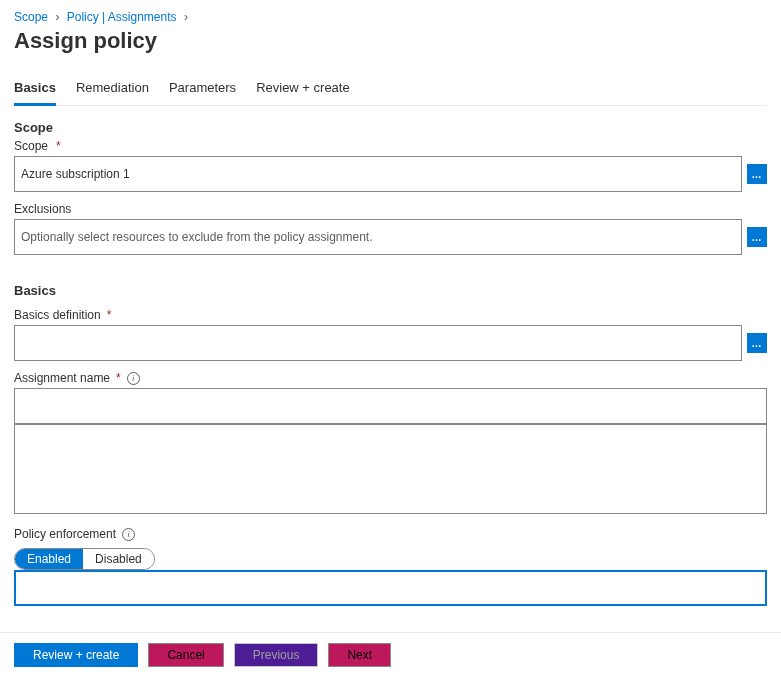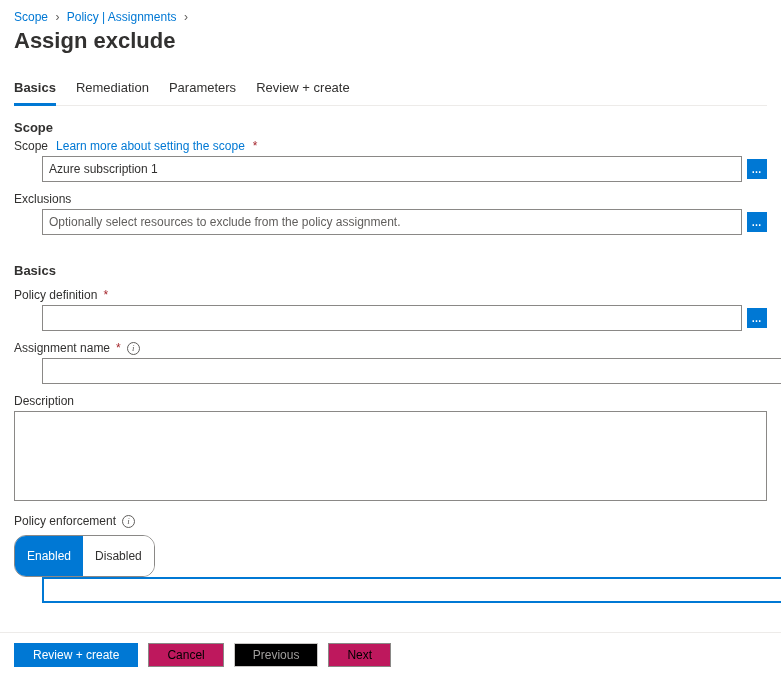--- a/index.html
+++ b/index.html
@@ -15,118 +15,114 @@
   .section-label { font-weight: 600; font-size: 13px; margin-top: 6px; margin-bottom: 4px; }
   .field-label { font-size: 12px; margin-top: 10px; margin-bottom: 3px; display: flex; align-items: center; gap: 6px; }
   .link { color: #0078d4; text-decoration: none; cursor: pointer; font-size: 12px; }
   .req { color: #a4262c; }
   .row { display: flex; align-items: stretch; gap: 5px; }
   .row .control { flex: 1; }
   input[type="text"], textarea {
     width: 100%; border: 1px solid #8a8886; padding: 3px 6px; font-size: 12px;
     font-family: inherit; background: #fff; color: #323130; outline: none;
   }
-  input[type="text"] { height: 26px; margin-left: 28px; }
+  input[type="text"] { height: 36px; }
   input.focused { border-color: #0078d4; box-shadow: 0 0 0 1px #0078d4 inset; }
   textarea { height: 90px; resize: none; }
   input::placeholder { color: #605e5c; }
   .ellipsis-btn {
     width: 20px; height: 20px; background: #0078d4; color: #fff; border: none;
     display: flex; align-items: center; justify-content: center; cursor: pointer;
     font-weight: bold; font-size: 10px; align-self: center; letter-spacing: 1px;
   }
   .info-icon {
     display: inline-flex; width: 13px; height: 13px; border: 1px solid #605e5c;
     border-radius: 50%; align-items: center; justify-content: center;
     font-size: 9px; color: #605e5c; font-style: italic; font-family: serif;
   }
   .toggle {
     display: inline-flex; border: 1px solid #8a8886; border-radius: 12px;
     overflow: hidden; font-size: 12px; margin-top: 4px;
   }
-  .toggle-opt { padding: 13px 12px; cursor: pointer; background: #fff; }
+  .toggle-opt { padding: 3px 12px; cursor: pointer; background: #fff; }
   .toggle-opt.active { background: #0078d4; color: #fff; }
   .footer {
     position: absolute; bottom: 0; left: 0; right: 0;
     border-top: 1px solid #edebe9; padding: 10px 14px; display: flex; gap: 10px;
     background: #fff;
   }
   .btn { border: 1px solid #8a8886; background: #be185d; padding: 4px 18px; font-size: 12px; cursor: pointer; font-family: inherit; }
   .btn.primary { background: #0078d4; color: #fff; border-color: #0078d4; }
-  .btn.disabled { color: #a19f9d; border-color: #c8c6c4; background: #000000; cursor: default; }
+  .btn.disabled { color: #a19f9d; border-color: #c8c6c4; background: #4c1d95; cursor: default; }
   .wrap { position: relative; width: 781px; height: 677px; }
   .basics-gap { height: 22px; }
   .scope-line { display:flex; gap:8px; align-items:center; font-size:12px; }
   .full { width: 100%; }
 </style>
 </head>
 <body>
 <div class="wrap">
 
 <div class="page">
 
   <div class="breadcrumb">
     <a>Scope</a>
     <span class="sep">›</span>
     <a>Policy | Assignments</a>
     <span class="sep">›</span>
   </div>
 
-  <h1 class="title">Assign exclude</h1>
+  <h1 class="title">Assign policy</h1>
 
   <div class="tabs">
     <div class="tab active">Basics</div>
     <div class="tab">Remediation</div>
     <div class="tab">Parameters</div>
     <div class="tab">Review + create</div>
   </div>
 
   
   <div class="section-label">Scope</div>
 
   <div class="scope-line">
     <span>Scope</span>
-    <a class="link">Learn more about setting the scope</a>
     <span class="req">*</span>
   </div>
   <div class="row" style="margin-top:3px;">
     <input type="text" class="control" value="Azure subscription 1" style="">
     <button class="ellipsis-btn">…</button>
   </div>
 
   <div class="field-label">Exclusions</div>
   <div class="row">
     <input type="text" class="control" placeholder="Optionally select resources to exclude from the policy assignment." style="">
     <button class="ellipsis-btn">…</button>
   </div>
 
   <div class="basics-gap"></div>
 
   
   <div class="section-label">Basics</div>
 
   <div class="field-label">
-    <span>Policy definition</span>
+    <span>Basics definition</span>
     <span class="req">*</span>
   </div>
   <div class="row">
     <input type="text" class="control" value="" style="">
     <button class="ellipsis-btn">…</button>
   </div>
 
   <div class="field-label">
     <span>Assignment name</span>
     <span class="req">*</span>
     <span class="info-icon">i</span>
   </div>
   <input type="text" class="full" value="" style="">
 
-  <div class="field-label">
-    <span>Description</span>
-  </div>
   <textarea class="full" value="" style=""></textarea>
 
   <div class="field-label">
     <span>Policy enforcement</span>
     <span class="info-icon">i</span>
   </div>
   <div class="toggle">
     <div class="toggle-opt active">Enabled</div>
     <div class="toggle-opt">Disabled</div>
   </div>

